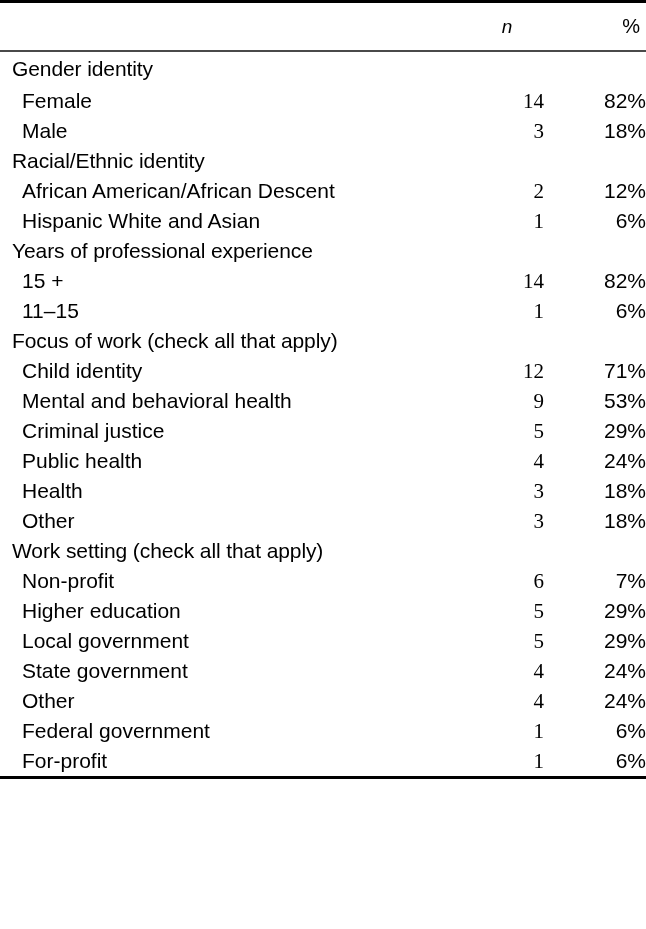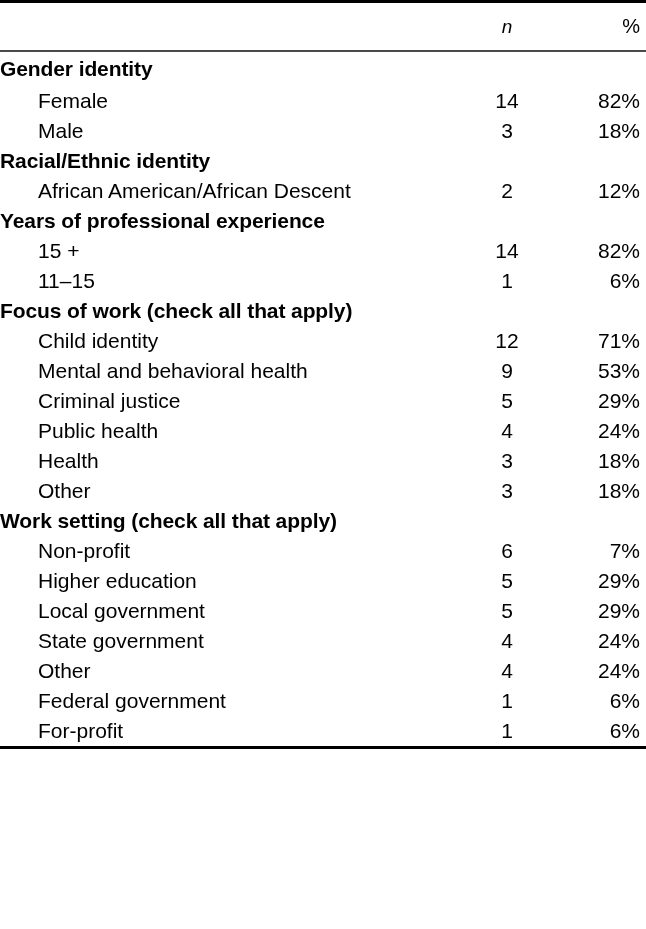--- a/index.html
+++ b/index.html
@@ -70,35 +70,36 @@
   
   tbody td {
     padding: 0;
     height: 30px;
     line-height: 30px;
     font-size: 21px;
     vertical-align: baseline;
     white-space: nowrap;
   }
   tr.section-row td.cell-label {
-    font-weight: bold;
-    padding-left: 0px;
+    font-weight: normal;
+    padding-left: 12px;
     letter-spacing: -0.1px;
   }
   tr.item-row td.cell-label {
     font-weight: normal;
-    padding-left: 38px;
+    padding-left: 22px;
   }
   td.cell-n {
-    text-align: center;
+    text-align: right;
     font-size: 21px;
+    font-family: Liberation Serif, serif;
   }
   td.cell-pct {
     text-align: right;
-    padding-right: 6px;
+    padding-right: 0;
     font-size: 21px;
   }
   tr.first-section td { height: 34px; line-height: 34px; vertical-align: bottom; }
 </style>
 </head>
 <body>
 
 <div class="table-wrap">
 
   <div class="rule-top"></div>
@@ -145,20 +146,25 @@
         <tr class="section-row">
           <td class="cell-label">Racial/Ethnic identity</td>
           <td class="cell-n"></td>
           <td class="cell-pct"></td>
         </tr>
         <tr class="item-row">
           <td class="cell-label">African American/African Descent</td>
           <td class="cell-n">2</td>
           <td class="cell-pct">12%</td>
         </tr>
+        <tr class="item-row">
+          <td class="cell-label">Hispanic White and Asian</td>
+          <td class="cell-n">1</td>
+          <td class="cell-pct">6%</td>
+        </tr>
         <tr class="section-row">
           <td class="cell-label">Years of professional experience</td>
           <td class="cell-n"></td>
           <td class="cell-pct"></td>
         </tr>
         <tr class="item-row">
           <td class="cell-label">15 +</td>
           <td class="cell-n">14</td>
           <td class="cell-pct">82%</td>
         </tr>

